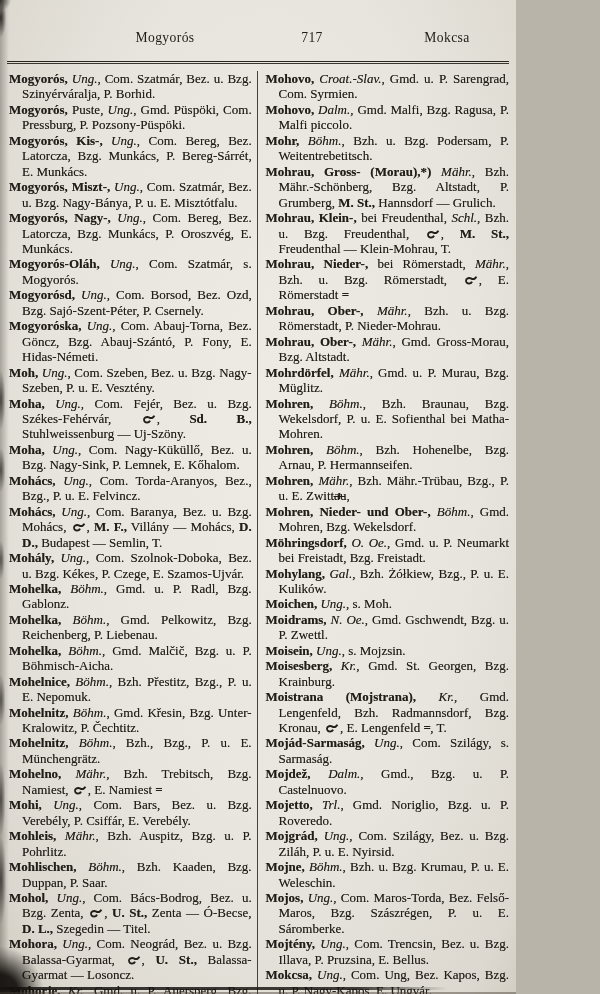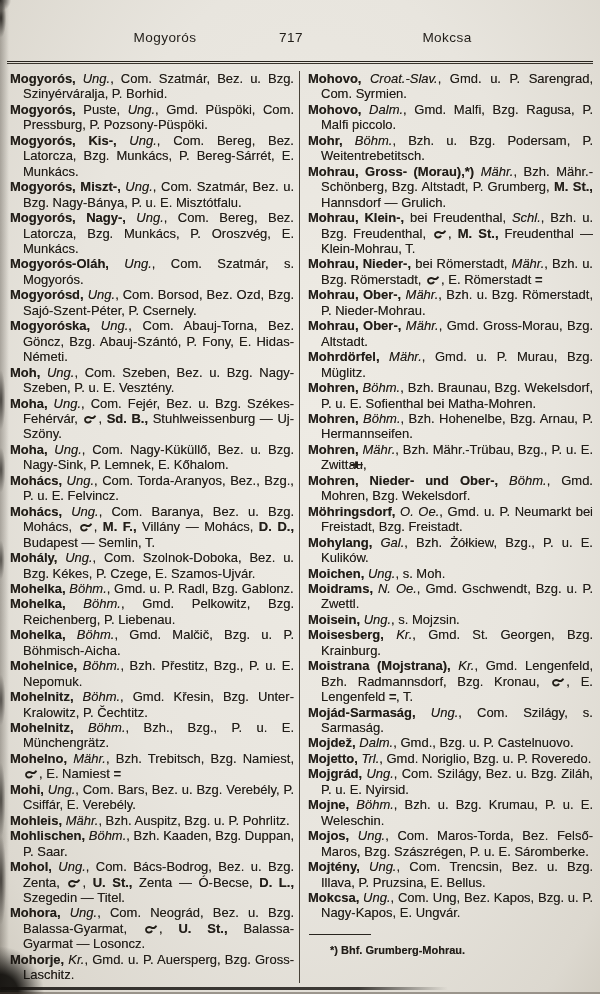--- a/index.html
+++ b/index.html
@@ -1,19 +1,19 @@
 <!DOCTYPE html>
 <html><head>
 <meta charset="utf-8">
 <style>
   html,body{margin:0;padding:0;background:#b9b4aa;}
   .page{
-    position:relative;width:600px;height:994px;overflow:hidden;box-sizing:border-box;
+    position:relative;width:516px;height:994px;overflow:hidden;box-sizing:border-box;
     background:radial-gradient(ellipse at 52% 42%, #eeebe4 0%, #e8e5de 55%, #dcd8cf 88%, #cfcabf 100%);
-    font-family:Liberation Sans, sans-serif;
+    font-family:Liberation Serif, serif;
     color:#211d18;
   }
   .page *{box-sizing:border-box;}
   
   .art{position:absolute;pointer-events:none;}
   .art-left{
     left:0;top:0;width:9px;height:100%;
     background:
       radial-gradient(ellipse 7px 26px at 1px 18px, rgba(25,22,18,.85), transparent 75%),
       radial-gradient(ellipse 6px 40px at 1px 400px, rgba(25,22,18,.7), transparent 75%),
@@ -36,21 +36,21 @@
     left:0;bottom:0;width:100%;height:2px;background:rgba(70,63,54,.45);
   }
   .art-top-left{
     left:0;top:0;width:14px;height:16px;
     background:radial-gradient(ellipse 14px 14px at 0% 0%, rgba(20,17,14,.8), transparent 80%);
   }
   
   header{position:relative;height:28px;margin-top:30px;}
   .hw{position:absolute;transform:translateX(-50%);font-size:13.6px;letter-spacing:.4px;white-space:nowrap;}
   .hw-left{left:165px;}
-  .hw-num{left:291px;}
+  .hw-num{left:312px;}
   .hw-right{left:447px;}
   .rule-double{
     margin:3px 7px 5px 7px;height:3px;
     border-top:1.8px solid #28241e;border-bottom:1px solid #3a352d;
   }
   
   .columns{display:flex;align-items:stretch;padding:2px 7px 0 9px;justify-content:flex-end;}
   .col{width:288px;}
   .col-left{padding-right:4px;}
   .col-right{padding-left:7px;width:292px;}

